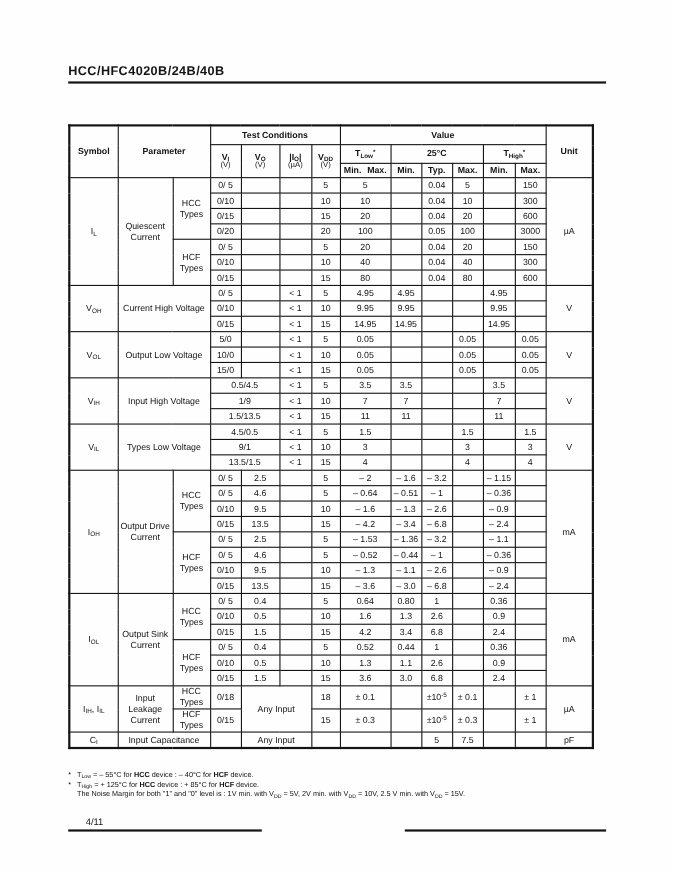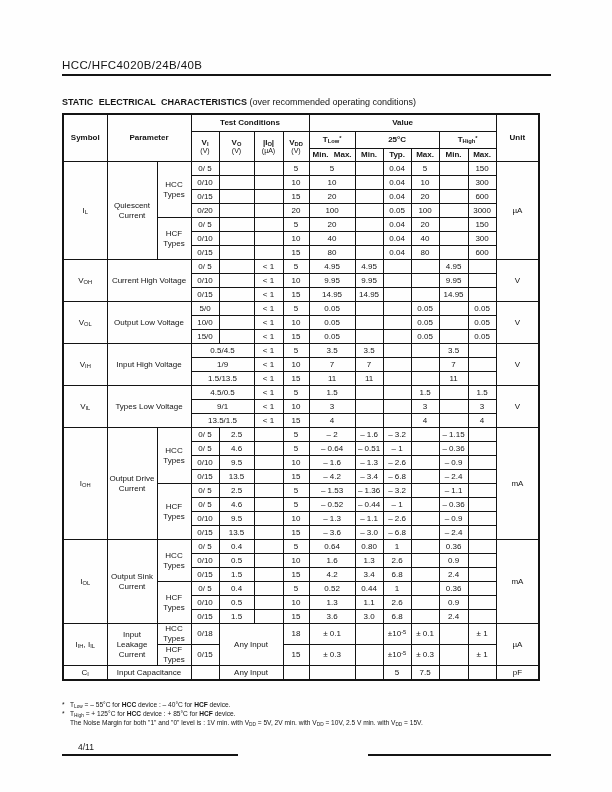--- a/index.html
+++ b/index.html
@@ -1,21 +1,21 @@
 <!DOCTYPE html>
 <html><head>
 <meta charset="utf-8">
 <style>
   html,body{margin:0;padding:0;background:#ffffff;}
   .page{position:relative;width:612px;height:792px;background:#fefefe;overflow:hidden;
         font-family:"Liberation Sans","DejaVu Sans",sans-serif;color:#141414;}
   sub{font-size:0.72em;vertical-align:-0.25em;line-height:0;}
   sup{font-size:0.72em;vertical-align:0.4em;line-height:0;}
 
-  .doc-title{position:absolute;left:62px;top:59px;font-size:11.5px;font-weight:normal;letter-spacing:0.4px;}
+  .doc-title{position:absolute;left:62px;top:59px;font-size:11.5px;font-weight:bold;letter-spacing:0.4px;}
   .title-rule{position:absolute;left:62px;top:74px;width:489px;height:2px;background:#141414;}
   .section-title{position:absolute;left:62px;top:97px;font-size:9px;}
   .section-title .st-bold{font-weight:bold;word-spacing:3px;}
 
   table.chars{position:absolute;left:62px;top:113px;width:476px;border-collapse:collapse;
               table-layout:fixed;font-size:8px;border:2px solid #141414;}
   table.chars td{border:1px solid #141414;text-align:center;vertical-align:middle;
                  padding:0;overflow:hidden;line-height:10px;}
   thead td{font-weight:bold;}
   tr.h1 td{height:16px;}
@@ -45,23 +45,20 @@
   .logo-text .sub{font-size:5px;font-weight:bold;letter-spacing:1.6px;line-height:6px;}
 </style>
 </head>
 <body>
 
 <div class="page">
 
   <div class="doc-title">HCC/HFC4020B/24B/40B</div>
   <div class="title-rule"></div>
 
-  <div class="section-title">
-    <span class="st-bold">STATIC ELECTRICAL CHARACTERISTICS</span><span> (over recommended operating conditions)</span>
-  </div>
 
   <table class="chars">
     <colgroup>
       <col style="width:44px">
         <col style="width:50px">
         <col style="width:34px">
       <col style="width:28px">
         <col style="width:35px">
         <col style="width:29px">
         <col style="width:26px">

